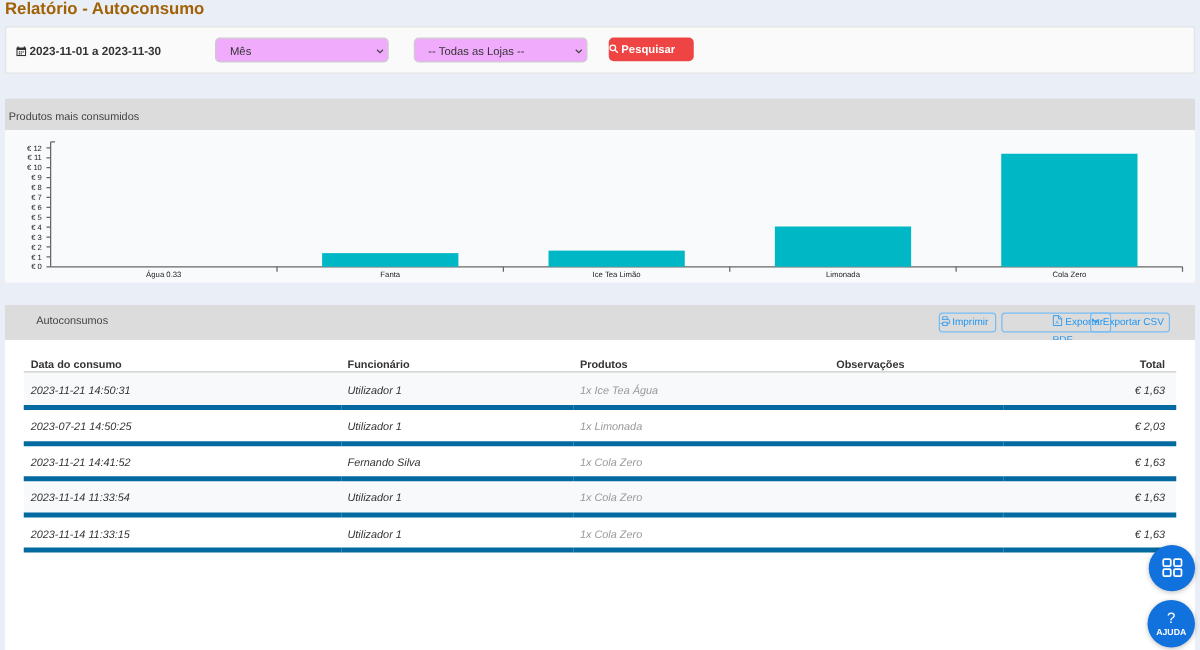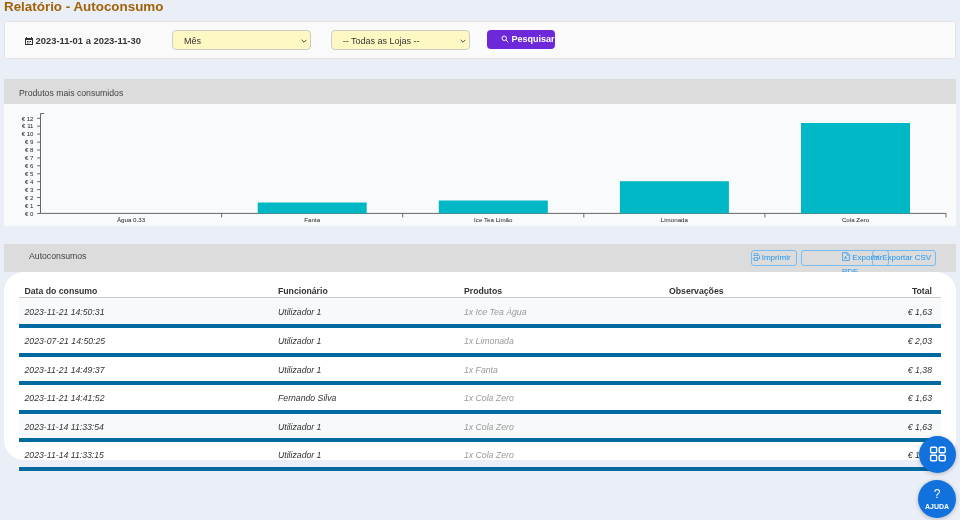--- a/index.html
+++ b/index.html
@@ -2,35 +2,35 @@
 <html><head>
 <meta charset="utf-8">
 <style>
 * { margin:0; padding:0; box-sizing:border-box; }
 html,body { width:960px; height:520px; overflow:hidden; }
 body { background:#eaeef6; font-family:"Liberation Sans", sans-serif; position:relative; }
 .abs { position:absolute; }
 h1 { position:absolute; left:4px; top:-1px; font-size:13.4px; font-weight:bold; color:#a16207; letter-spacing:0; }
 
 #filterbar { left:4px; top:21px; width:952px; height:38px; background:#fafafa; border:1px solid #e3e3e3; border-radius:2px; }
-#daterange { left:8px; top:13px; font-size:9.4px; font-weight:bold; color:#333;margin-left:12px; }
-.sel { background:#fef9c3; border:1px solid #ccc; border-radius:4px; font-size:9px; color:#333; }
+#daterange { left:8px; top:13px; font-size:9.4px; font-weight:bold; color:#333; }
+.sel { background:#f0abfc; border:1px solid #ccc; border-radius:4px; font-size:9px; color:#333; }
 #sel1 { left:167px; top:7.8px; width:139px; height:20px; }
 #sel2 { left:325.7px; top:7.8px; width:139px; height:20px; }
 .sel span.txt { position:absolute; left:11px; top:5px; }
 .sel svg.chev { position:absolute; right:3px; top:7px; }
-#btnsearch { left:481.6px; top:8.3px; width:68px; height:19px; background:#6d28d9; border-radius:4px; color:#fff; font-size:9px; font-weight:bold; text-align:right; line-height:19px; }
+#btnsearch { left:481.6px; top:8.3px; width:68px; height:19px; background:#ef4444; border-radius:4px; color:#fff; font-size:9px; font-weight:bold; text-align:left; line-height:19px; }
 
 .strip { left:4px; background:#dcdcdc; color:#444; font-size:8.7px; }
-#strip1 { top:79px; width:952px; height:27px; line-height:24.5px; padding-top:2px; padding-left:15px; }
+#strip1 { top:79px; width:952px; height:27px; line-height:24.5px; padding-top:2px; padding-left:3px; }
 #strip2 { top:244px; width:952px; height:28px; line-height:24px; padding-left:25px; }
 
 #chartcard { left:4px; top:103.5px; width:952px; height:122px; background:#f9fafb; }
 
-#tablecard { left:4px; top:272px; width:952px; height:188px; background:#fff;border-radius:20px; }
+#tablecard { left:4px; top:272px; width:952px; height:248px; background:#fff; }
 table { border-collapse:collapse; table-layout:fixed; margin:0 15px; width:922px; font-size:8.7px; color:#333; }
 th { text-align:left; font-size:8.7px; color:#333; height:25.5px; border-bottom:1px solid #c9c9c9; padding:0 0 1.5px 5.5px; font-weight:bold; vertical-align:bottom; }
 td { height:28.5px; border-bottom:4px solid #0369a1; padding:2px 0 0 5.5px;font-style:italic; }
 tr.odd td { background:#f8f9fa; }
 td.prod { color:#999; }
 th.total, td.total { text-align:right; padding-right:9px; }
 
 .xbtn { position:absolute; top:249.5px; height:16px; border:1px solid #77bdf5; border-radius:3px; color:#2196f3; font-size:8px; line-height:14px; }
 
 .fab { position:absolute; border-radius:50%; background:#1171dd; box-shadow:0 1px 4px rgba(0,0,0,0.25); }
@@ -173,27 +173,20 @@
           <td class="total">€ 1,63</td>
         </tr>
 <tr>
           <td>2023-07-21 14:50:25</td>
           <td>Utilizador 1</td>
           <td class="prod">1x Limonada</td>
           <td></td>
           <td class="total">€ 2,03</td>
         </tr>
 <tr>
-          <td>2023-11-21 14:49:37</td>
-          <td>Utilizador 1</td>
-          <td class="prod">1x Fanta</td>
-          <td></td>
-          <td class="total">€ 1,38</td>
-        </tr>
-<tr>
           <td>2023-11-21 14:41:52</td>
           <td>Fernando Silva</td>
           <td class="prod">1x Cola Zero</td>
           <td></td>
           <td class="total">€ 1,63</td>
         </tr>
 <tr class="odd">
           <td>2023-11-14 11:33:54</td>
           <td>Utilizador 1</td>
           <td class="prod">1x Cola Zero</td>

